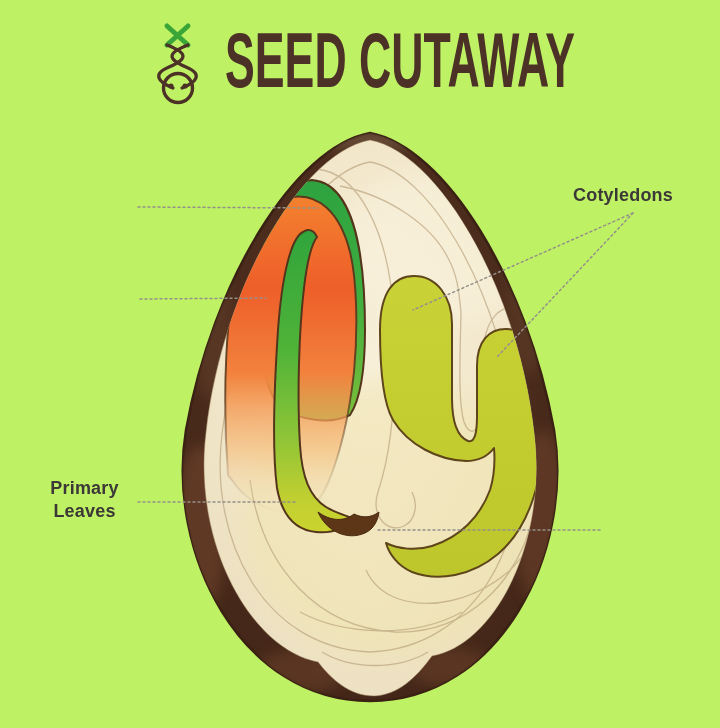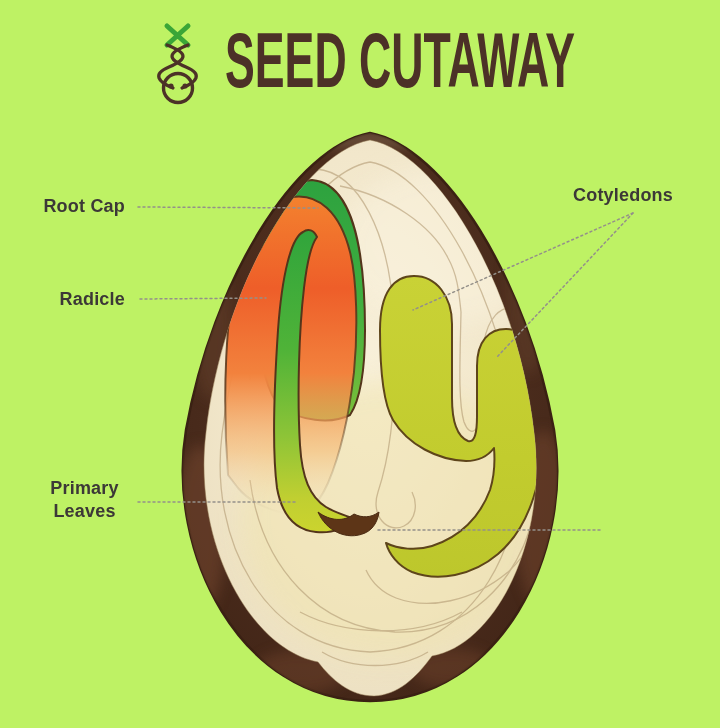--- a/index.html
+++ b/index.html
@@ -137,18 +137,16 @@
     <g fill="none" stroke="#94908a" stroke-width="1.5" stroke-dasharray="2 3" stroke-linecap="round">
       <path d="M 138 207 L 318 208"></path>
       <path d="M 140 299 L 266 298"></path>
       <path d="M 138 502 L 298 502"></path>
       <path d="M 378 530 L 600 530"></path>
       <path d="M 633 213 L 413 310"></path>
       <path d="M 633 213 L 497 357"></path>
     </g>
   </svg>
 
-  <div class="lbl right" style="left:20px;top:195px;width:105px;">Root Cap</div>
-  <div class="lbl right" style="left:20px;top:288px;width:105px;">Radicle</div>
   <div class="lbl" style="left:573px;top:184px;width:130px;">Cotyledons</div>
   <div class="lbl center" style="left:32px;top:477px;width:105px;">Primary Leaves</div>
 
 </div>
 
 </body></html>

